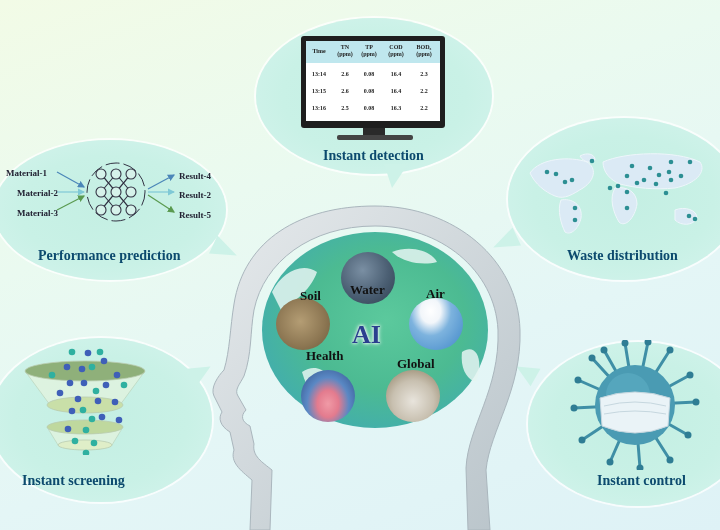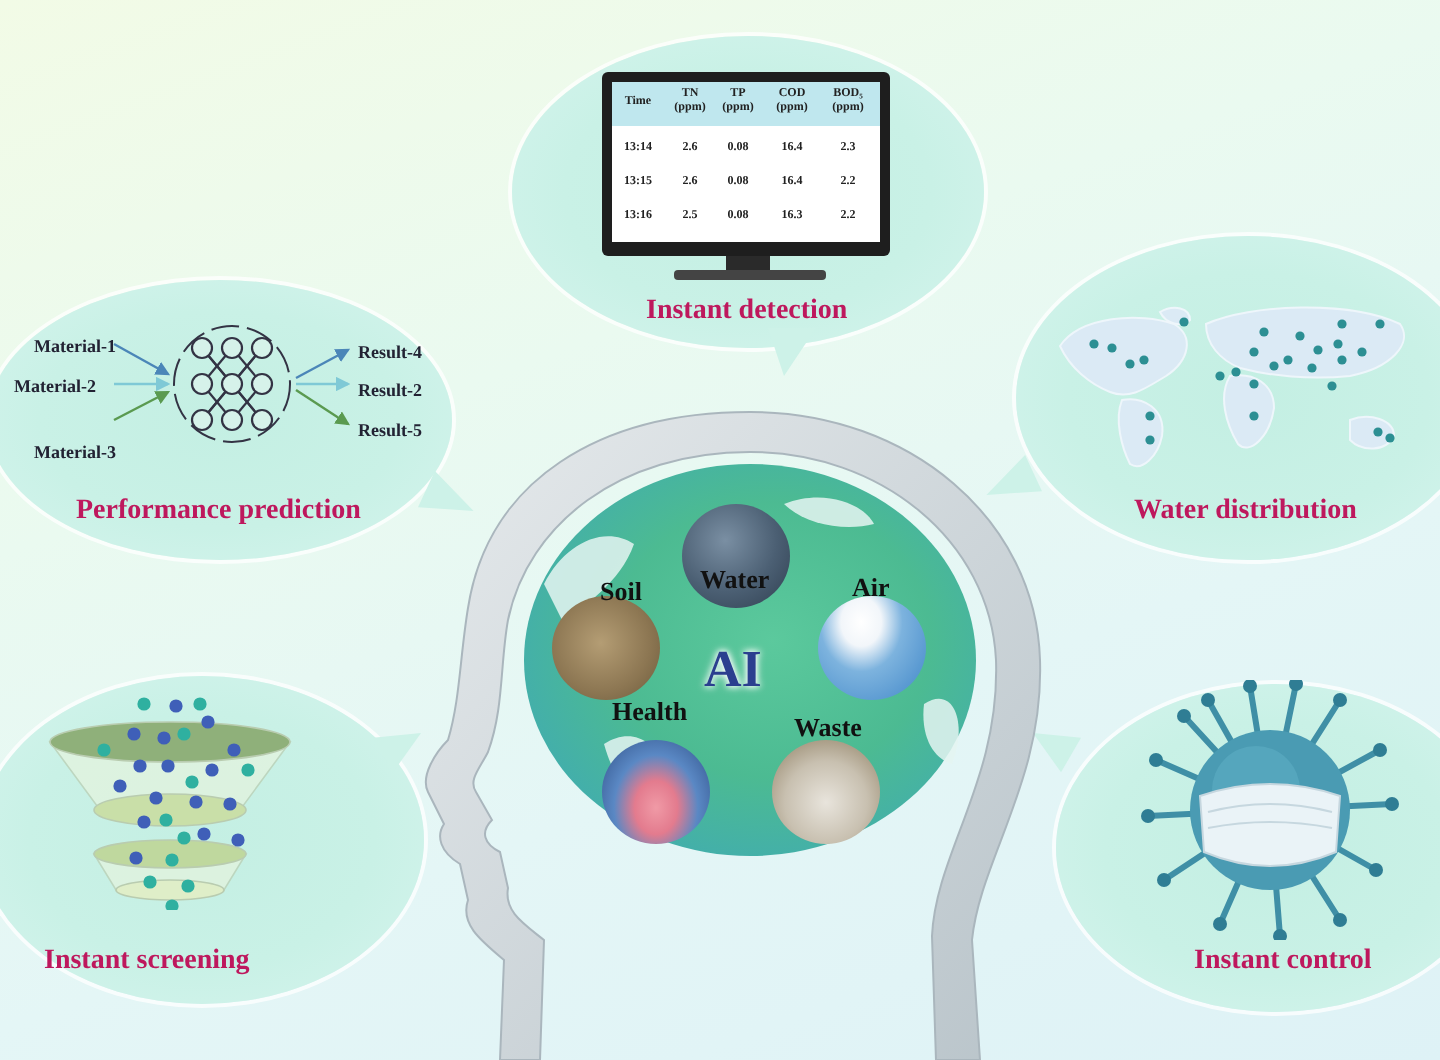--- a/index.html
+++ b/index.html
@@ -3,21 +3,21 @@
 <meta charset="utf-8">
 <style>
   html,body{margin:0;padding:0;}
   body{width:720px;height:530px;overflow:hidden;position:relative;
     background:linear-gradient(160deg,#f2fbe6 0%,#eafaf0 35%,#e4f6f6 65%,#def2f6 100%);
     font-family:"Liberation Serif","DejaVu Serif",serif;}
   .abs{position:absolute;}
   .bubble{position:absolute;border-radius:50%;
     background:radial-gradient(ellipse at 50% 50%,#c4efe3 0%,#c9f1e6 55%,#d6f4ee 100%);
     box-shadow:0 0 0 2px rgba(255,255,255,0.75);}
-  .caption{position:absolute;font-weight:bold;font-size:14px;color:#be185d;white-space:nowrap;}
+  .caption{position:absolute;font-weight:bold;font-size:14px;color:#0c4a6e;white-space:nowrap;}
   .small{font-weight:bold;font-size:9px;color:#223;white-space:nowrap;}
   
   .monitor{position:absolute;left:301px;top:36px;width:144px;height:92px;background:#1e1e1e;border-radius:3px;}
   .screen{position:absolute;left:5px;top:5px;width:134px;height:80px;background:#fff;overflow:hidden;}
   .scr-head{position:absolute;left:0;top:0;width:134px;height:22px;background:#bfe7ee;}
   .cell{position:absolute;font-weight:bold;font-size:6px;color:#222;text-align:center;line-height:7px;}
   .stand{position:absolute;left:363px;top:128px;width:22px;height:9px;background:#2a2a2a;}
   .base{position:absolute;left:337px;top:135px;width:76px;height:5px;background:#444;border-radius:2px;}
   .label-big{position:absolute;font-weight:bold;color:#111;font-size:13px;}
   .photo{position:absolute;border-radius:50%;}
@@ -65,23 +65,23 @@
     </div>
   </div>
 </div>
 <div class="stand"></div>
 <div class="base"></div>
 <div class="caption" style="left:323px;top:148px;">Instant detection</div>
 
 <div class="bubble" style="left:-6px;top:140px;width:232px;height:140px;"></div>
 <div class="abs" style="left:212px;top:240px;width:0;height:0;border-top:10px solid transparent;border-bottom:10px solid transparent;border-left:26px solid #cdf2e8;transform:rotate(25deg);"></div>
 
-<div class="small abs" style="left:17px;top:168px;">Material-1</div>
-<div class="small abs" style="left:7px;top:188px;">Material-2</div>
-<div class="small abs" style="left:17px;top:221px;">Material-3</div>
+<div class="small abs" style="left:6px;top:168px;">Material-1</div>
+<div class="small abs" style="left:17px;top:188px;">Material-2</div>
+<div class="small abs" style="left:17px;top:208px;">Material-3</div>
 <div class="small abs" style="left:179px;top:171px;">Result-4</div>
 <div class="small abs" style="left:179px;top:190px;text-align:right;">Result-2</div>
 <div class="small abs" style="left:179px;top:210px;">Result-5</div>
 
 <svg class="abs" style="left:0;top:150px;" width="240" height="90">
   <defs>
     <marker id="ah" markerWidth="6" markerHeight="6" refX="5" refY="3" orient="auto">
         <path d="M0,0 L6,3 L0,6 z" fill="#4b86b8"></path>
       </marker>
     <marker id="ahg" markerWidth="6" markerHeight="6" refX="5" refY="3" orient="auto">
@@ -155,21 +155,21 @@
       <circle cx="144" cy="24" r="2.3"></circle>
     <circle cx="146" cy="14" r="2.3"></circle>
       <circle cx="146" cy="32" r="2.3"></circle>
       <circle cx="156" cy="28" r="2.3"></circle>
       <circle cx="165" cy="14" r="2.3"></circle>
     <circle cx="141" cy="45" r="2.3"></circle>
       <circle cx="164" cy="68" r="2.3"></circle>
       <circle cx="170" cy="71" r="2.3"></circle>
   </g>
 </svg>
-<div class="caption" style="left:567px;top:248px;">Water distribution</div>
+<div class="caption" style="left:567px;top:248px;">Waste distribution</div>
 
 <div class="bubble" style="left:-10px;top:338px;width:222px;height:164px;"></div>
 <div class="abs" style="left:190px;top:362px;width:0;height:0;border-top:10px solid transparent;border-bottom:10px solid transparent;border-left:22px solid #cdf2e8;transform:rotate(-30deg);"></div>
 <svg class="abs" style="left:20px;top:345px;" width="130" height="110">
   <g stroke="#b9ccb0" stroke-width="0.8">
     <path d="M5,26 L30,60 L100,60 L125,26 Z" fill="#e6f4de" opacity="0.7"></path>
     <ellipse cx="65" cy="26" rx="60" ry="10" fill="#8fb07a"></ellipse>
     <ellipse cx="65" cy="60" rx="38" ry="8" fill="#c9dfa8"></ellipse>
     <path d="M27,82 L38,100 L92,100 L103,82 Z" fill="#e6f4de" opacity="0.7"></path>
     <ellipse cx="65" cy="82" rx="38" ry="7" fill="#bfd89e"></ellipse>
@@ -275,14 +275,14 @@
 <div class="photo" style="left:341px;top:252px;width:54px;height:52px;background:radial-gradient(circle at 40% 35%,#7a8fa3,#4b5f73 55%,#2f3f50);"></div>
 <div class="photo" style="left:276px;top:298px;width:54px;height:52px;background:radial-gradient(circle at 45% 45%,#b49d74,#8c7652 60%,#6b5a3c);"></div>
 <div class="photo" style="left:409px;top:298px;width:54px;height:52px;background:radial-gradient(ellipse at 40% 25%,#ffffff 0%,#f2f6fa 22%,#7db3de 45%,#3f86c8 100%);"></div>
 <div class="photo" style="left:301px;top:370px;width:54px;height:52px;background:radial-gradient(ellipse at 50% 65%,#f09aa6 0%,#e37b8e 28%,#5a88c4 55%,#2f4f86 100%);"></div>
 <div class="photo" style="left:386px;top:370px;width:54px;height:52px;background:radial-gradient(circle at 50% 60%,#e8e4dc,#c8c0b0 50%,#8d7d60);"></div>
 
 <div class="label-big" style="left:350px;top:238px;margin-top:44px;">Water</div>
 <div class="label-big" style="left:300px;top:288px;">Soil</div>
 <div class="label-big" style="left:426px;top:286px;">Air</div>
 <div class="label-big" style="left:306px;top:348px;">Health</div>
-<div class="label-big" style="left:397px;top:356px;">Waste</div>
+<div class="label-big" style="left:397px;top:356px;">Global</div>
 <div class="abs" style="left:352px;top:320px;font-weight:bold;font-size:26px;color:#2b3f8f;text-shadow:0 0 3px #fff,0 0 5px #fff;">AI</div>
 
 </body></html>

